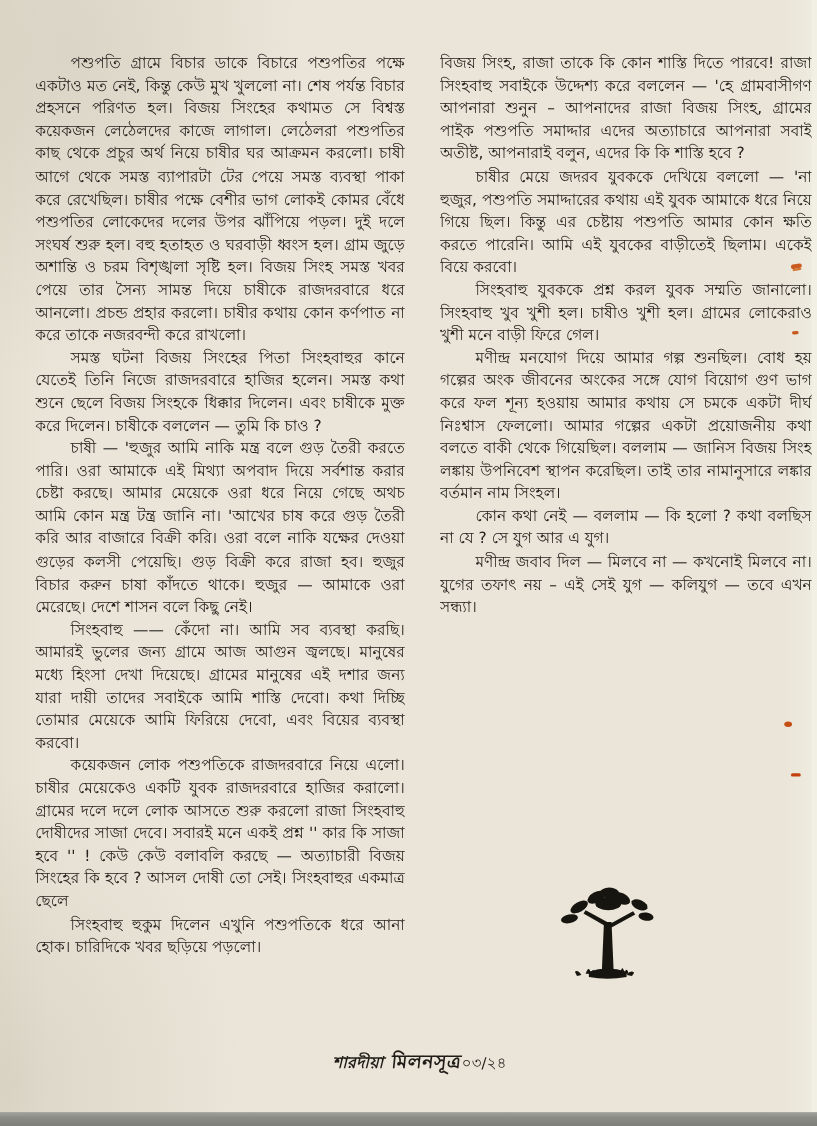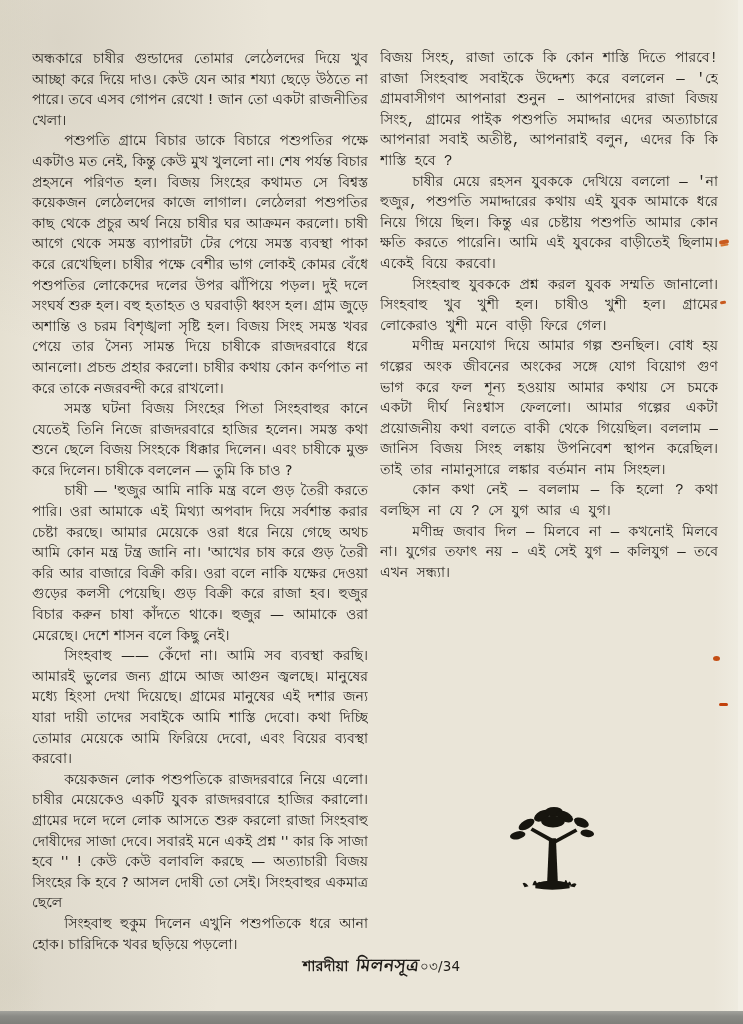--- a/index.html
+++ b/index.html
@@ -17,33 +17,33 @@
       #e9e4d6;
     color:#24211d;
   }
   .col{
     position:absolute;top:48px;height:918px;overflow:hidden;
     font-size:14px;line-height:20.6px;text-align:justify;
     color:#26231f;
     text-rendering:optimizeLegibility;
   }
   .col-left{left:32px;width:336px;}
-  .col-right{left:380px;width:338px;font-family:Liberation Mono, monospace;}
+  .col-right{left:400px;width:338px;}
   .para{margin:0;text-indent:2.3em;}
   .para.first{text-indent:0;}
   .logo-wrap{
     position:absolute;left:497px;top:798px;width:110px;height:104px;
     display:flex;align-items:center;justify-content:center;
   }
   .footer{
     position:absolute;left:0;top:952px;width:743px;
     text-align:center;font-size:14.5px;color:#1f1c18;
     letter-spacing:.2px;
   }
-  .footer .series{font-weight:600;margin-right:7px;margin-left:20px;}
+  .footer .series{font-style:italic;font-weight:600;margin-right:7px;margin-left:20px;}
   .footer .mag{
     font-weight:800;font-size:17px;letter-spacing:.5px;
     transform:skewX(-6deg);display:inline-block;margin-right:1px;
   }
   .footer .pageref{font-size:13.5px;}
   .stain{position:absolute;background:#c95a1e;border-radius:2px;}
   .stain.s1{left:719px;top:240px;width:10px;height:4px;transform:rotate(-10deg);box-shadow:0 3px 0 -1px #d4752f;}
   .stain.s2{left:720px;top:301px;width:6px;height:3px;transform:rotate(-6deg);}
   .stain.s3{left:713px;top:656px;width:7px;height:5px;border-radius:50%;background:#c44e14;}
   .stain.s4{left:719px;top:703px;width:9px;height:3px;background:#c2410c;}
@@ -55,32 +55,31 @@
     position:absolute;right:0;top:0;width:5px;height:1011px;
     background:#f2efe5;
   }
 </style>
 </head>
 <body>
 
 <div class="page">
 
   <div class="col col-left">
-    <p class="para first">অন্ধকারে চাষীর গুন্ডাদের তোমার লেঠেলদের দিয়ে খুব আচ্ছা করে দিয়ে দাও। কেউ যেন আর শয্যা ছেড়ে উঠতে না পারে। তবে এসব গোপন রেখো ! জান তো একটা রাজনীতির খেলা।</p>
     <p class="para">পশুপতি গ্রামে বিচার ডাকে বিচারে পশুপতির পক্ষে একটাও মত নেই, কিন্তু কেউ মুখ খুললো না। শেষ পর্যন্ত বিচার প্রহসনে পরিণত হল। বিজয় সিংহের কথামত সে বিশ্বস্ত কয়েকজন লেঠেলদের কাজে লাগাল। লেঠেলরা পশুপতির কাছ থেকে প্রচুর অর্থ নিয়ে চাষীর ঘর আক্রমন করলো। চাষী আগে থেকে সমস্ত ব্যাপারটা টের পেয়ে সমস্ত ব্যবস্থা পাকা করে রেখেছিল। চাষীর পক্ষে বেশীর ভাগ লোকই কোমর বেঁধে পশুপতির লোকেদের দলের উপর ঝাঁপিয়ে পড়ল। দুই দলে সংঘর্ষ শুরু হল। বহু হতাহত ও ঘরবাড়ী ধ্বংস হল। গ্রাম জুড়ে অশান্তি ও চরম বিশৃঙ্খলা সৃষ্টি হল। বিজয় সিংহ সমস্ত খবর পেয়ে তার সৈন্য সামন্ত দিয়ে চাষীকে রাজদরবারে ধরে আনলো। প্রচন্ড প্রহার করলো। চাষীর কথায় কোন কর্ণপাত না করে তাকে নজরবন্দী করে রাখলো।</p>
     <p class="para">সমস্ত ঘটনা বিজয় সিংহের পিতা সিংহবাহুর কানে যেতেই তিনি নিজে রাজদরবারে হাজির হলেন। সমস্ত কথা শুনে ছেলে বিজয় সিংহকে ধিক্কার দিলেন। এবং চাষীকে মুক্ত করে দিলেন। চাষীকে বললেন — তুমি কি চাও ?</p>
     <p class="para">চাষী — 'হুজুর আমি নাকি মন্ত্র বলে গুড় তৈরী করতে পারি। ওরা আমাকে এই মিথ্যা অপবাদ দিয়ে সর্বশান্ত করার চেষ্টা করছে। আমার মেয়েকে ওরা ধরে নিয়ে গেছে অথচ আমি কোন মন্ত্র টন্ত্র জানি না। 'আখের চাষ করে গুড় তৈরী করি আর বাজারে বিক্রী করি। ওরা বলে নাকি যক্ষের দেওয়া গুড়ের কলসী পেয়েছি। গুড় বিক্রী করে রাজা হব। হুজুর বিচার করুন চাষা কাঁদতে থাকে। হুজুর — আমাকে ওরা মেরেছে। দেশে শাসন বলে কিছু নেই।</p>
     <p class="para">সিংহবাহু —— কেঁদো না। আমি সব ব্যবস্থা করছি। আমারই ভুলের জন্য গ্রামে আজ আগুন জ্বলছে। মানুষের মধ্যে হিংসা দেখা দিয়েছে। গ্রামের মানুষের এই দশার জন্য যারা দায়ী তাদের সবাইকে আমি শাস্তি দেবো। কথা দিচ্ছি তোমার মেয়েকে আমি ফিরিয়ে দেবো, এবং বিয়ের ব্যবস্থা করবো।</p>
     <p class="para">কয়েকজন লোক পশুপতিকে রাজদরবারে নিয়ে এলো। চাষীর মেয়েকেও একটি যুবক রাজদরবারে হাজির করালো। গ্রামের দলে দলে লোক আসতে শুরু করলো রাজা সিংহবাহু দোষীদের সাজা দেবে। সবারই মনে একই প্রশ্ন '' কার কি সাজা হবে '' ! কেউ কেউ বলাবলি করছে — অত্যাচারী বিজয় সিংহের কি হবে ? আসল দোষী তো সেই। সিংহবাহুর একমাত্র ছেলে</p>
     <p class="para">সিংহবাহু হুকুম দিলেন এখুনি পশুপতিকে ধরে আনা হোক। চারিদিকে খবর ছড়িয়ে পড়লো।</p>
   </div>
 
   <div class="col col-right">
     <p class="para first">বিজয় সিংহ, রাজা তাকে কি কোন শাস্তি দিতে পারবে! রাজা সিংহবাহু সবাইকে উদ্দেশ্য করে বললেন — 'হে গ্রামবাসীগণ আপনারা শুনুন – আপনাদের রাজা বিজয় সিংহ, গ্রামের পাইক পশুপতি সমাদ্দার এদের অত্যাচারে আপনারা সবাই অতীষ্ট, আপনারাই বলুন, এদের কি কি শাস্তি হবে ?</p>
-    <p class="para">চাষীর মেয়ে রহসন যুবককে দেখিয়ে বললো — 'না হুজুর, পশুপতি সমাদ্দারের কথায় এই যুবক আমাকে ধরে নিয়ে গিয়ে ছিল। কিন্তু এর চেষ্টায় পশুপতি আমার কোন ক্ষতি করতে পারেনি। আমি এই যুবকের বাড়ীতেই ছিলাম। একেই বিয়ে করবো।</p>
+    <p class="para">চাষীর মেয়ে জদরব যুবককে দেখিয়ে বললো — 'না হুজুর, পশুপতি সমাদ্দারের কথায় এই যুবক আমাকে ধরে নিয়ে গিয়ে ছিল। কিন্তু এর চেষ্টায় পশুপতি আমার কোন ক্ষতি করতে পারেনি। আমি এই যুবকের বাড়ীতেই ছিলাম। একেই বিয়ে করবো।</p>
     <p class="para">সিংহবাহু যুবককে প্রশ্ন করল যুবক সম্মতি জানালো। সিংহবাহু খুব খুশী হল। চাষীও খুশী হল। গ্রামের লোকেরাও খুশী মনে বাড়ী ফিরে গেল।</p>
     <p class="para">মণীন্দ্র মনযোগ দিয়ে আমার গল্প শুনছিল। বোধ হয় গল্পের অংক জীবনের অংকের সঙ্গে যোগ বিয়োগ গুণ ভাগ করে ফল শূন্য হওয়ায় আমার কথায় সে চমকে একটা দীর্ঘ নিঃশ্বাস ফেললো। আমার গল্পের একটা প্রয়োজনীয় কথা বলতে বাকী থেকে গিয়েছিল। বললাম — জানিস বিজয় সিংহ লঙ্কায় উপনিবেশ স্থাপন করেছিল। তাই তার নামানুসারে লঙ্কার বর্তমান নাম সিংহল।</p>
     <p class="para">কোন কথা নেই — বললাম — কি হলো ? কথা বলছিস না যে ? সে যুগ আর এ যুগ।</p>
     <p class="para">মণীন্দ্র জবাব দিল — মিলবে না — কখনোই মিলবে না। যুগের তফাৎ নয় – এই সেই যুগ — কলিযুগ — তবে এখন সন্ধ্যা।</p>
   </div>
 
   <div class="logo-wrap">
     <svg width="100" height="98" viewBox="0 0 100 100" aria-hidden="true">
       <g fill="#17150f">
 
@@ -104,21 +103,21 @@
         <path d="M62 86 q2 -10 4 -1 q2 -6 4 1 Z"></path>
         <path d="M68 87 q4 -5 7 -2 l-2 3 Z"></path>
         <path d="M26 87 q-3 -5 -6 -3 l2 4 Z"></path>
 
         <path d="M33 84 Q50 78 68 84 L68 89 Q50 92 33 89 Z"></path>
       </g>
     </svg>
   </div>
 
   <div class="footer">
-    <span class="series">শারদীয়া</span><span class="mag">মিলনসূত্র</span><span class="pageref">০৩/34</span>
+    <span class="series">শারদীয়া</span><span class="mag">মিলনসূত্র</span><span class="pageref">০৩/২৪</span>
   </div>
 
   <span class="stain s1"></span>
   <span class="stain s2"></span>
   <span class="stain s3"></span>
   <span class="stain s4"></span>
 
   <div class="right-strip"></div>
   <div class="bottom-strip"></div>
 </div>

